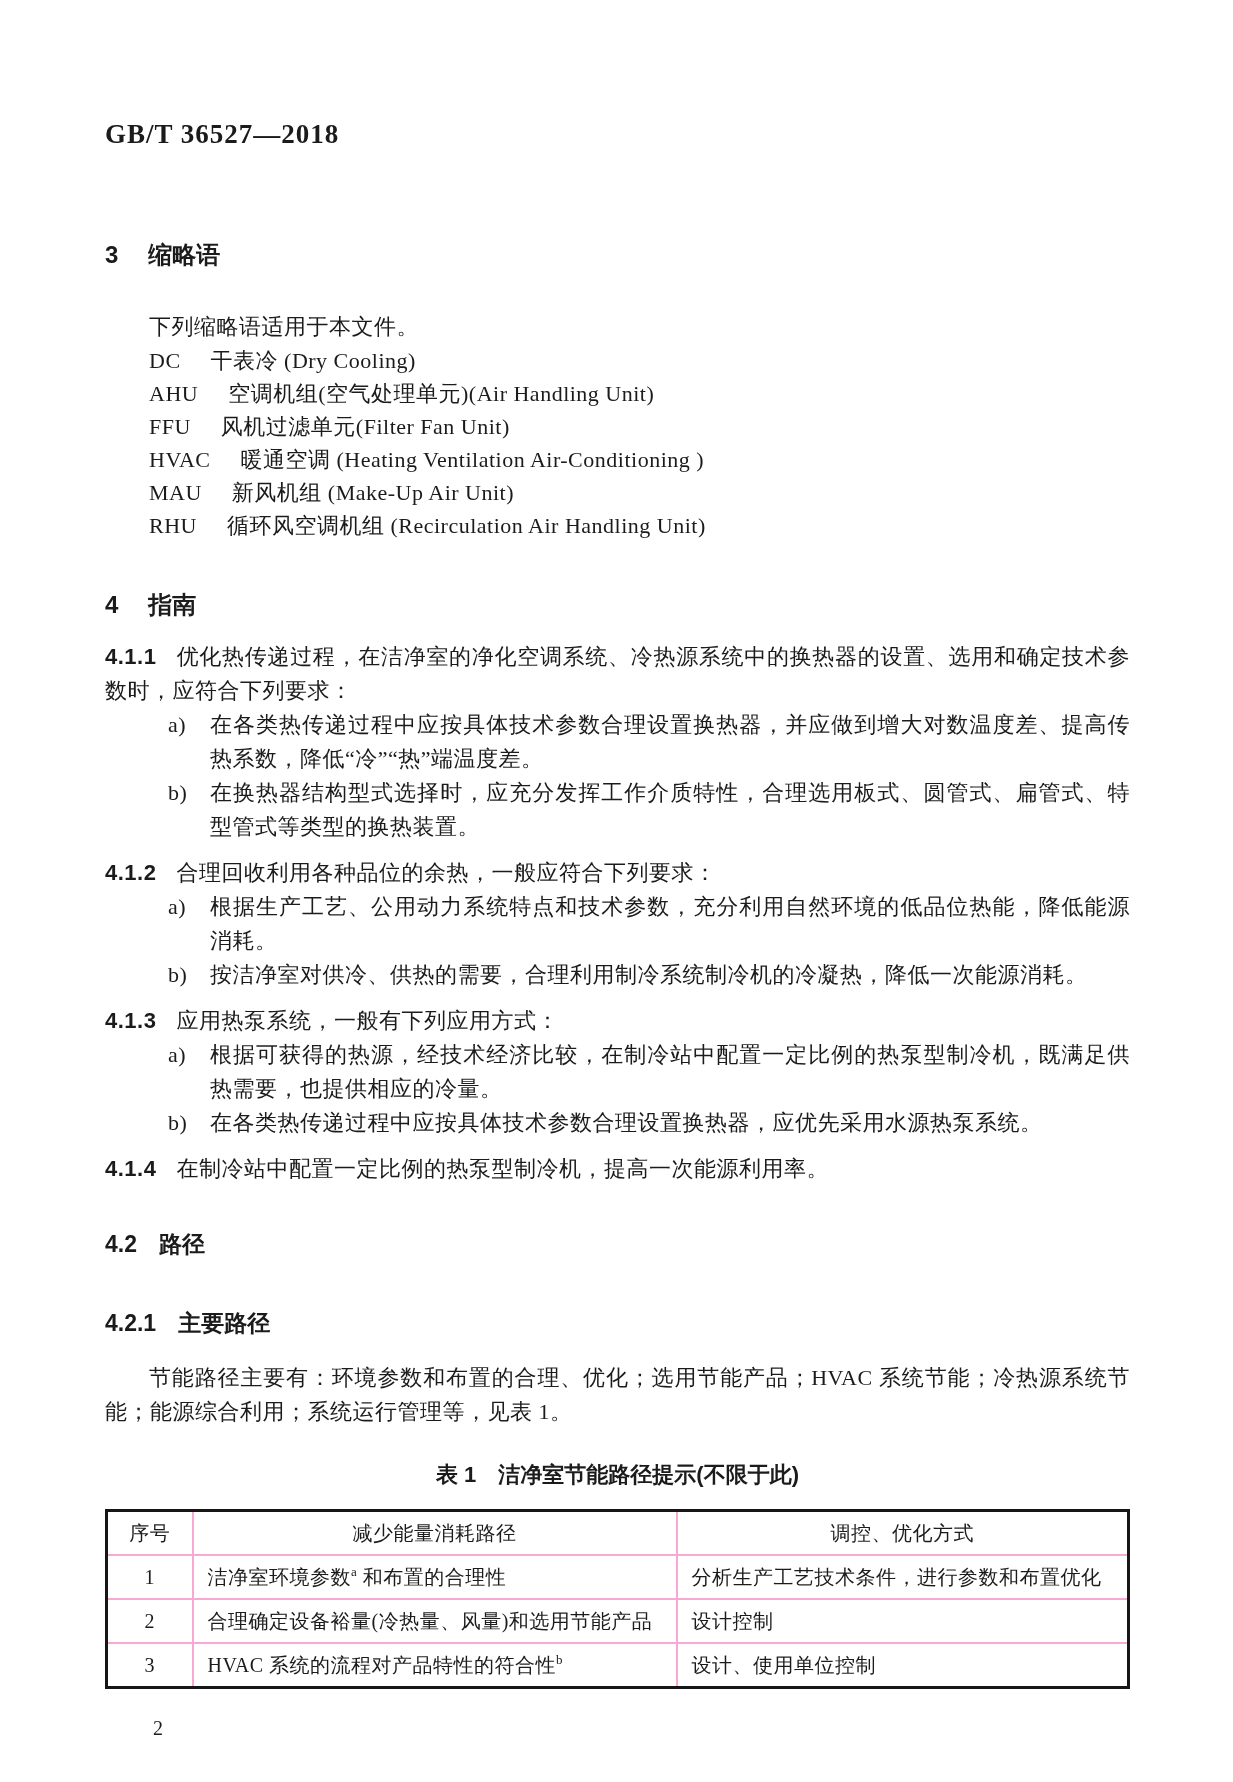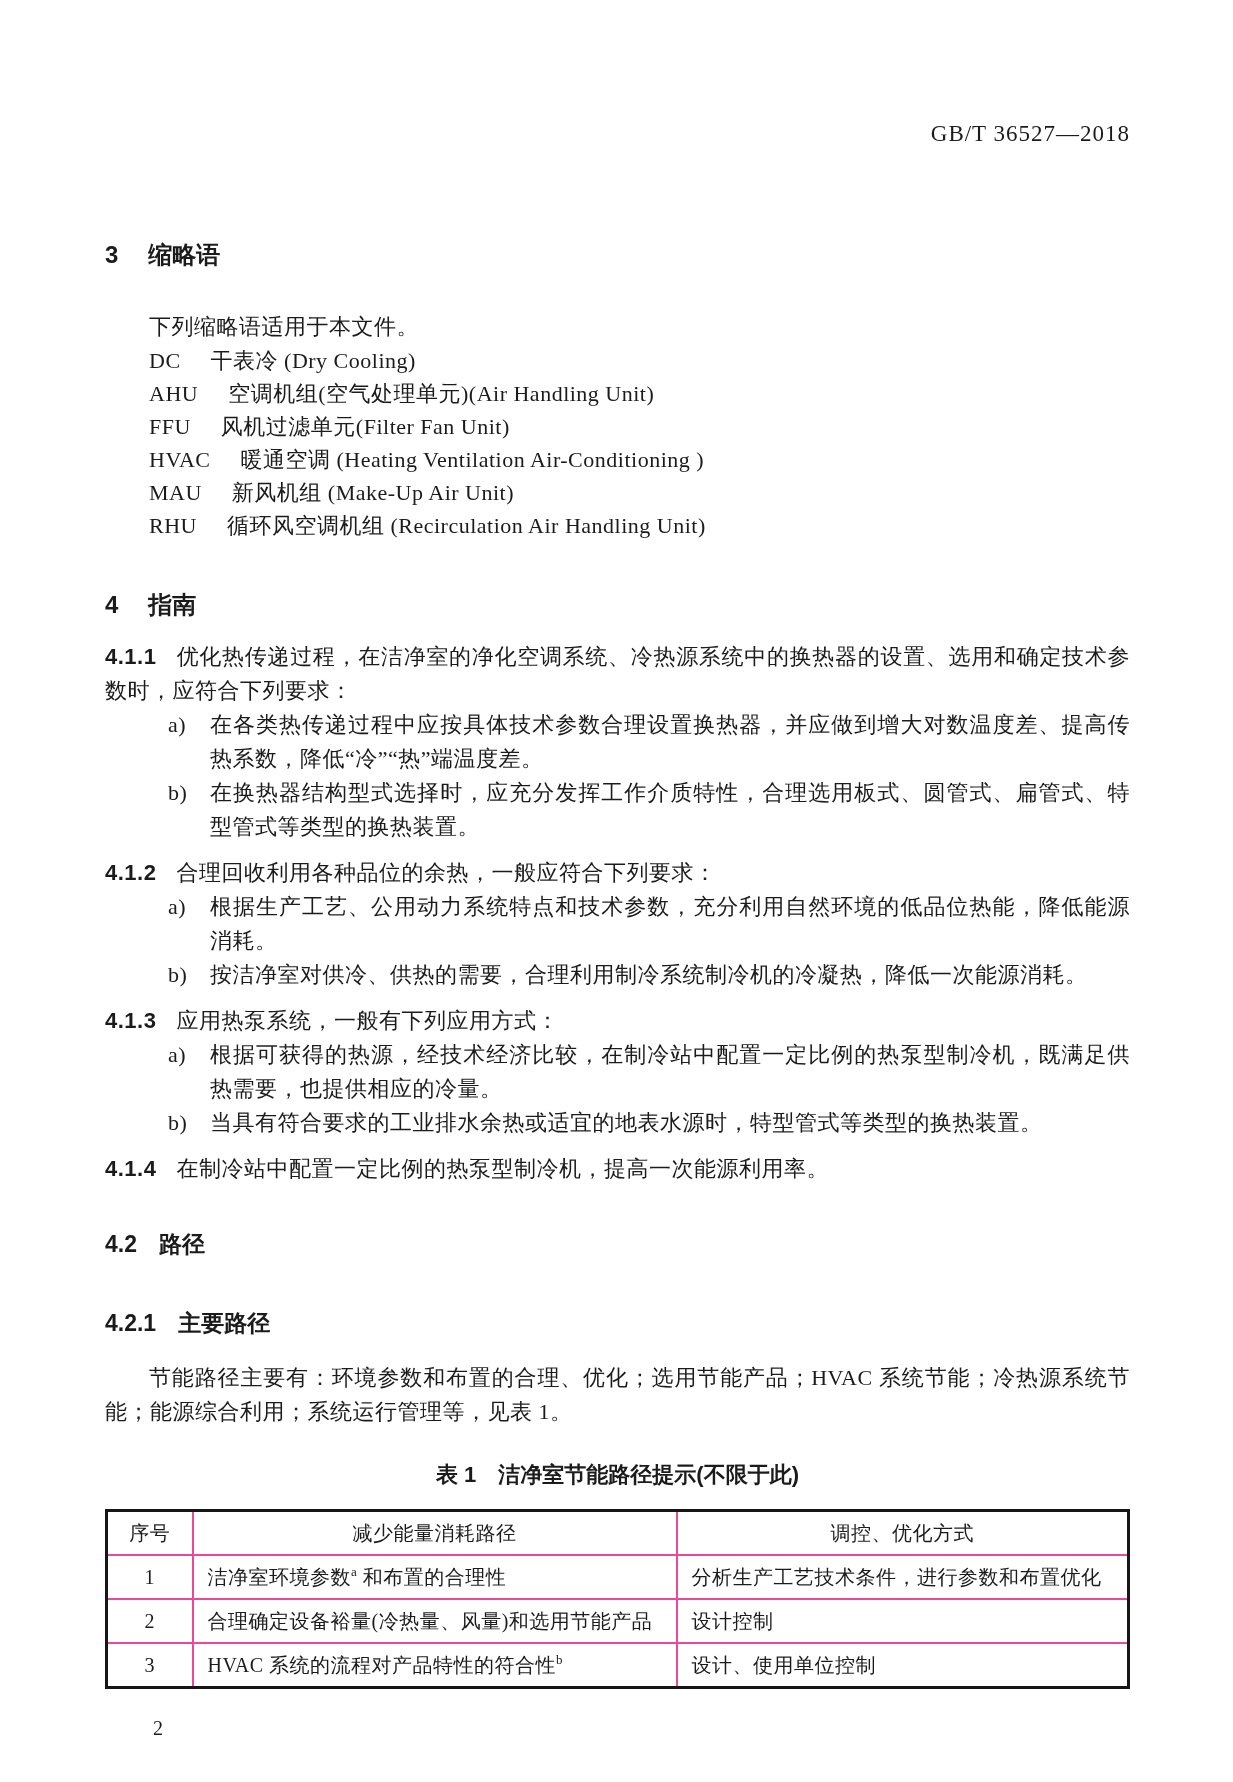--- a/index.html
+++ b/index.html
@@ -2,42 +2,42 @@
 <html><head>
 <meta charset="utf-8">
 <style>
   html,body{margin:0;padding:0;background:#e8e8e8;}
   .page{
     width:1233px;height:1782px;background:#ffffff;position:relative;
     box-sizing:border-box;padding:118px 103px 0 105px;
     font-family:"Liberation Serif","DejaVu Serif",serif;
     color:#1b1b1b;overflow:hidden;
   }
-  .doc-number{font-size:23px;line-height:32px;font-weight:normal;letter-spacing:1px;text-align:right;}
+  .doc-number{font-size:27px;line-height:32px;font-weight:bold;letter-spacing:1px;}
   .h1{font-family:"Liberation Sans","DejaVu Sans",sans-serif;font-weight:bold;font-size:24px;line-height:30px;}
   .h-sec3{margin-top:90px;}
   .h-sec4{margin-top:48px;}
   .h1 .h-num{margin-right:30px;}
   .h2{font-family:"Liberation Sans","DejaVu Sans",sans-serif;font-weight:bold;font-size:23px;line-height:28px;margin-top:36px;}
   .h2 .h-num{margin-right:22px;}
   .h2-42{margin-top:44px;}
   .h3-421{margin-top:51px;}
   .body-text{font-size:22px;line-height:34px;letter-spacing:0.5px;}
   .intro{margin-top:40px;padding-left:44px;}
   .abbr-line{font-size:22px;line-height:33px;padding-left:44px;letter-spacing:0.5px;}
   .abbr-line .abbr{margin-right:30px;}
   .clause{margin-top:12px;text-align:justify;}
   .clause-first{margin-top:20px;}
   .c-num{font-family:"Liberation Sans","DejaVu Sans",sans-serif;font-weight:bold;margin-right:20px;}
   .sub{position:relative;padding-left:105px;text-align:justify;}
   .sub .sub-label{position:absolute;left:63px;top:0;}
   .intro2{margin-top:24px;text-indent:44px;text-align:justify;}
   .caption{margin-top:32px;text-align:center;font-family:"Liberation Sans","DejaVu Sans",sans-serif;font-weight:bold;font-size:22px;line-height:28px;}
   table.t1{margin-top:20px;width:100%;border-collapse:collapse;border:3px solid #161616;font-size:20px;letter-spacing:0.5px;}
-  table.t1 th,table.t1 td{border:2px solid #ec4899;font-weight:normal;}
+  table.t1 th,table.t1 td{border:2px solid #f9a8d4;font-weight:normal;}
   table.t1 th{height:40px;text-align:center;}
   table.t1 td{height:38px;padding:2px 8px 2px 14px;}
   table.t1 td.c-center{text-align:center;padding:2px 4px;}
   table.t1 sup{font-size:13px;}
   .pageno{margin-top:28px;padding-left:48px;font-size:20px;}
 </style>
 </head>
 <body>
 
 <div class="page">
@@ -84,21 +84,21 @@
     <span class="sub-label">b)</span><span>按洁净室对供冷、供热的需要，合理利用制冷系统制冷机的冷凝热，降低一次能源消耗。</span>
   </div>
 
   <div class="body-text clause">
     <span class="c-num">4.1.3</span><span>应用热泵系统，一般有下列应用方式：</span>
   </div>
   <div class="body-text sub">
     <span class="sub-label">a)</span><span>根据可获得的热源，经技术经济比较，在制冷站中配置一定比例的热泵型制冷机，既满足供热需要，也提供相应的冷量。</span>
   </div>
   <div class="body-text sub">
-    <span class="sub-label">b)</span><span>当具有符合要求的工业排水余热或适宜的地表水源时，特型管式等类型的换热装置。</span>
+    <span class="sub-label">b)</span><span>在各类热传递过程中应按具体技术参数合理设置换热器，应优先采用水源热泵系统。</span>
   </div>
 
   <div class="body-text clause">
     <span class="c-num">4.1.4</span><span>在制冷站中配置一定比例的热泵型制冷机，提高一次能源利用率。</span>
   </div>
 
   <div class="h2 h2-42">
     <span class="h-num">4.2</span><span>路径</span>
   </div>
 

